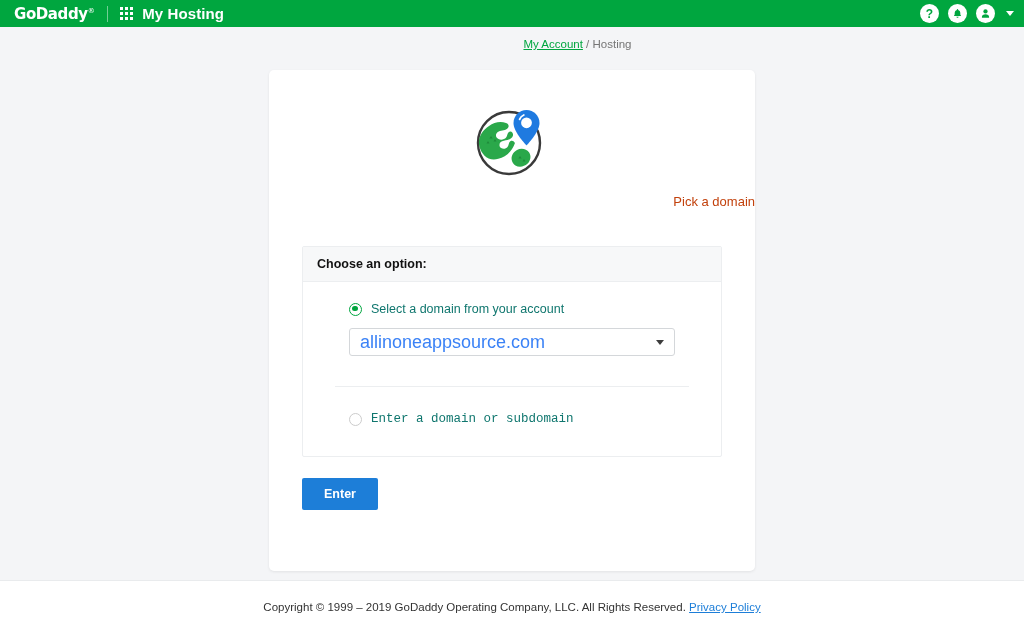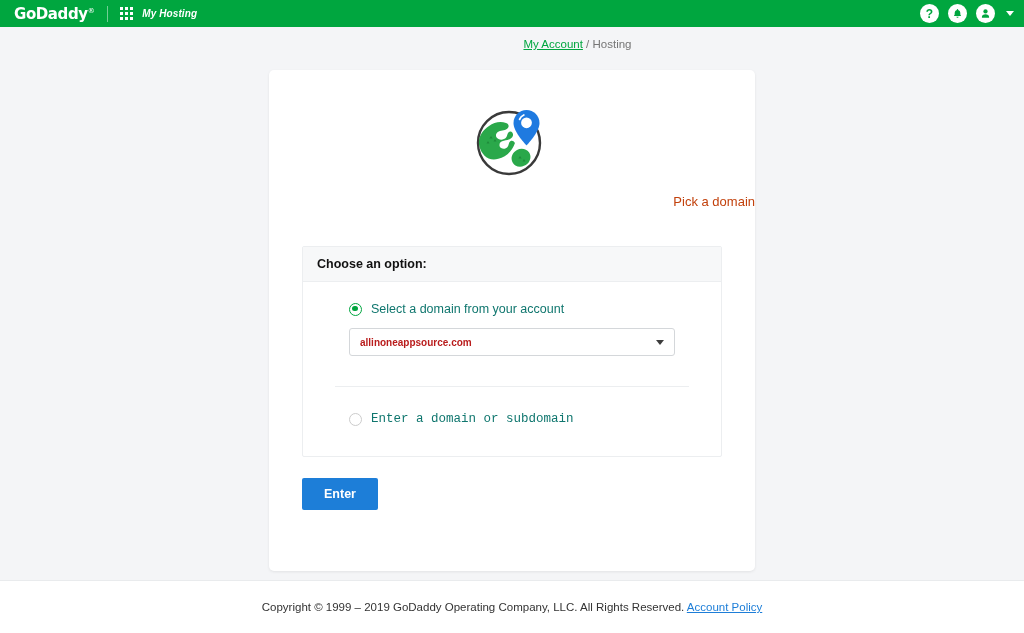--- a/index.html
+++ b/index.html
@@ -56,24 +56,23 @@
     grid-template-columns: repeat(3, 3px);
     grid-template-rows: repeat(3, 3px);
     gap: 2px;
     margin-right: 9px;
     cursor: pointer;
   }
   .waffle i { display: block; width: 3px; height: 3px; background: #fff; }
 
   .app-title {
     color: #fff;
-    font-size: 10px;
+    font-size: 15px;
     font-weight: bold;
     letter-spacing: 0.1px;
-    font-style: italic;
   }
 
   .topbar-spacer { flex: 1 1 auto; }
 
   .top-icons { display: flex; align-items: center; gap: 9px; }
 
   .circ-icon {
     width: 19px; height: 19px;
     border-radius: 50%;
     background: #ffffff;
@@ -197,23 +196,22 @@
     border: 1px solid #d4d7da;
     border-radius: 3px;
     background: #fff;
     display: flex;
     align-items: center;
     padding: 0 10px;
     cursor: pointer;
   }
   .select-value {
     flex: 1 1 auto;
-    font-size: 10px;
-    color: #b91c1c;
-    font-weight: bold;
+    font-size: 18px;
+    color: #3b82f6;
   }
   .select-caret {
     width: 0; height: 0;
     border-left: 4px solid transparent;
     border-right: 4px solid transparent;
     border-top: 5px solid #3d3d3d;
   }
 
   .divider {
     height: 1px;
@@ -349,15 +347,15 @@
     <div class="actions">
       <button class="btn-next">Enter</button>
     </div>
 
   </div>
 </div>
 
 <div class="footer">
   <div class="footer-text">
     <span>Copyright © 1999 – 2019 GoDaddy Operating Company, LLC. All Rights Reserved.</span>
-    <a>Account Policy</a>
+    <a>Privacy Policy</a>
   </div>
 </div>
 
 </body></html>

